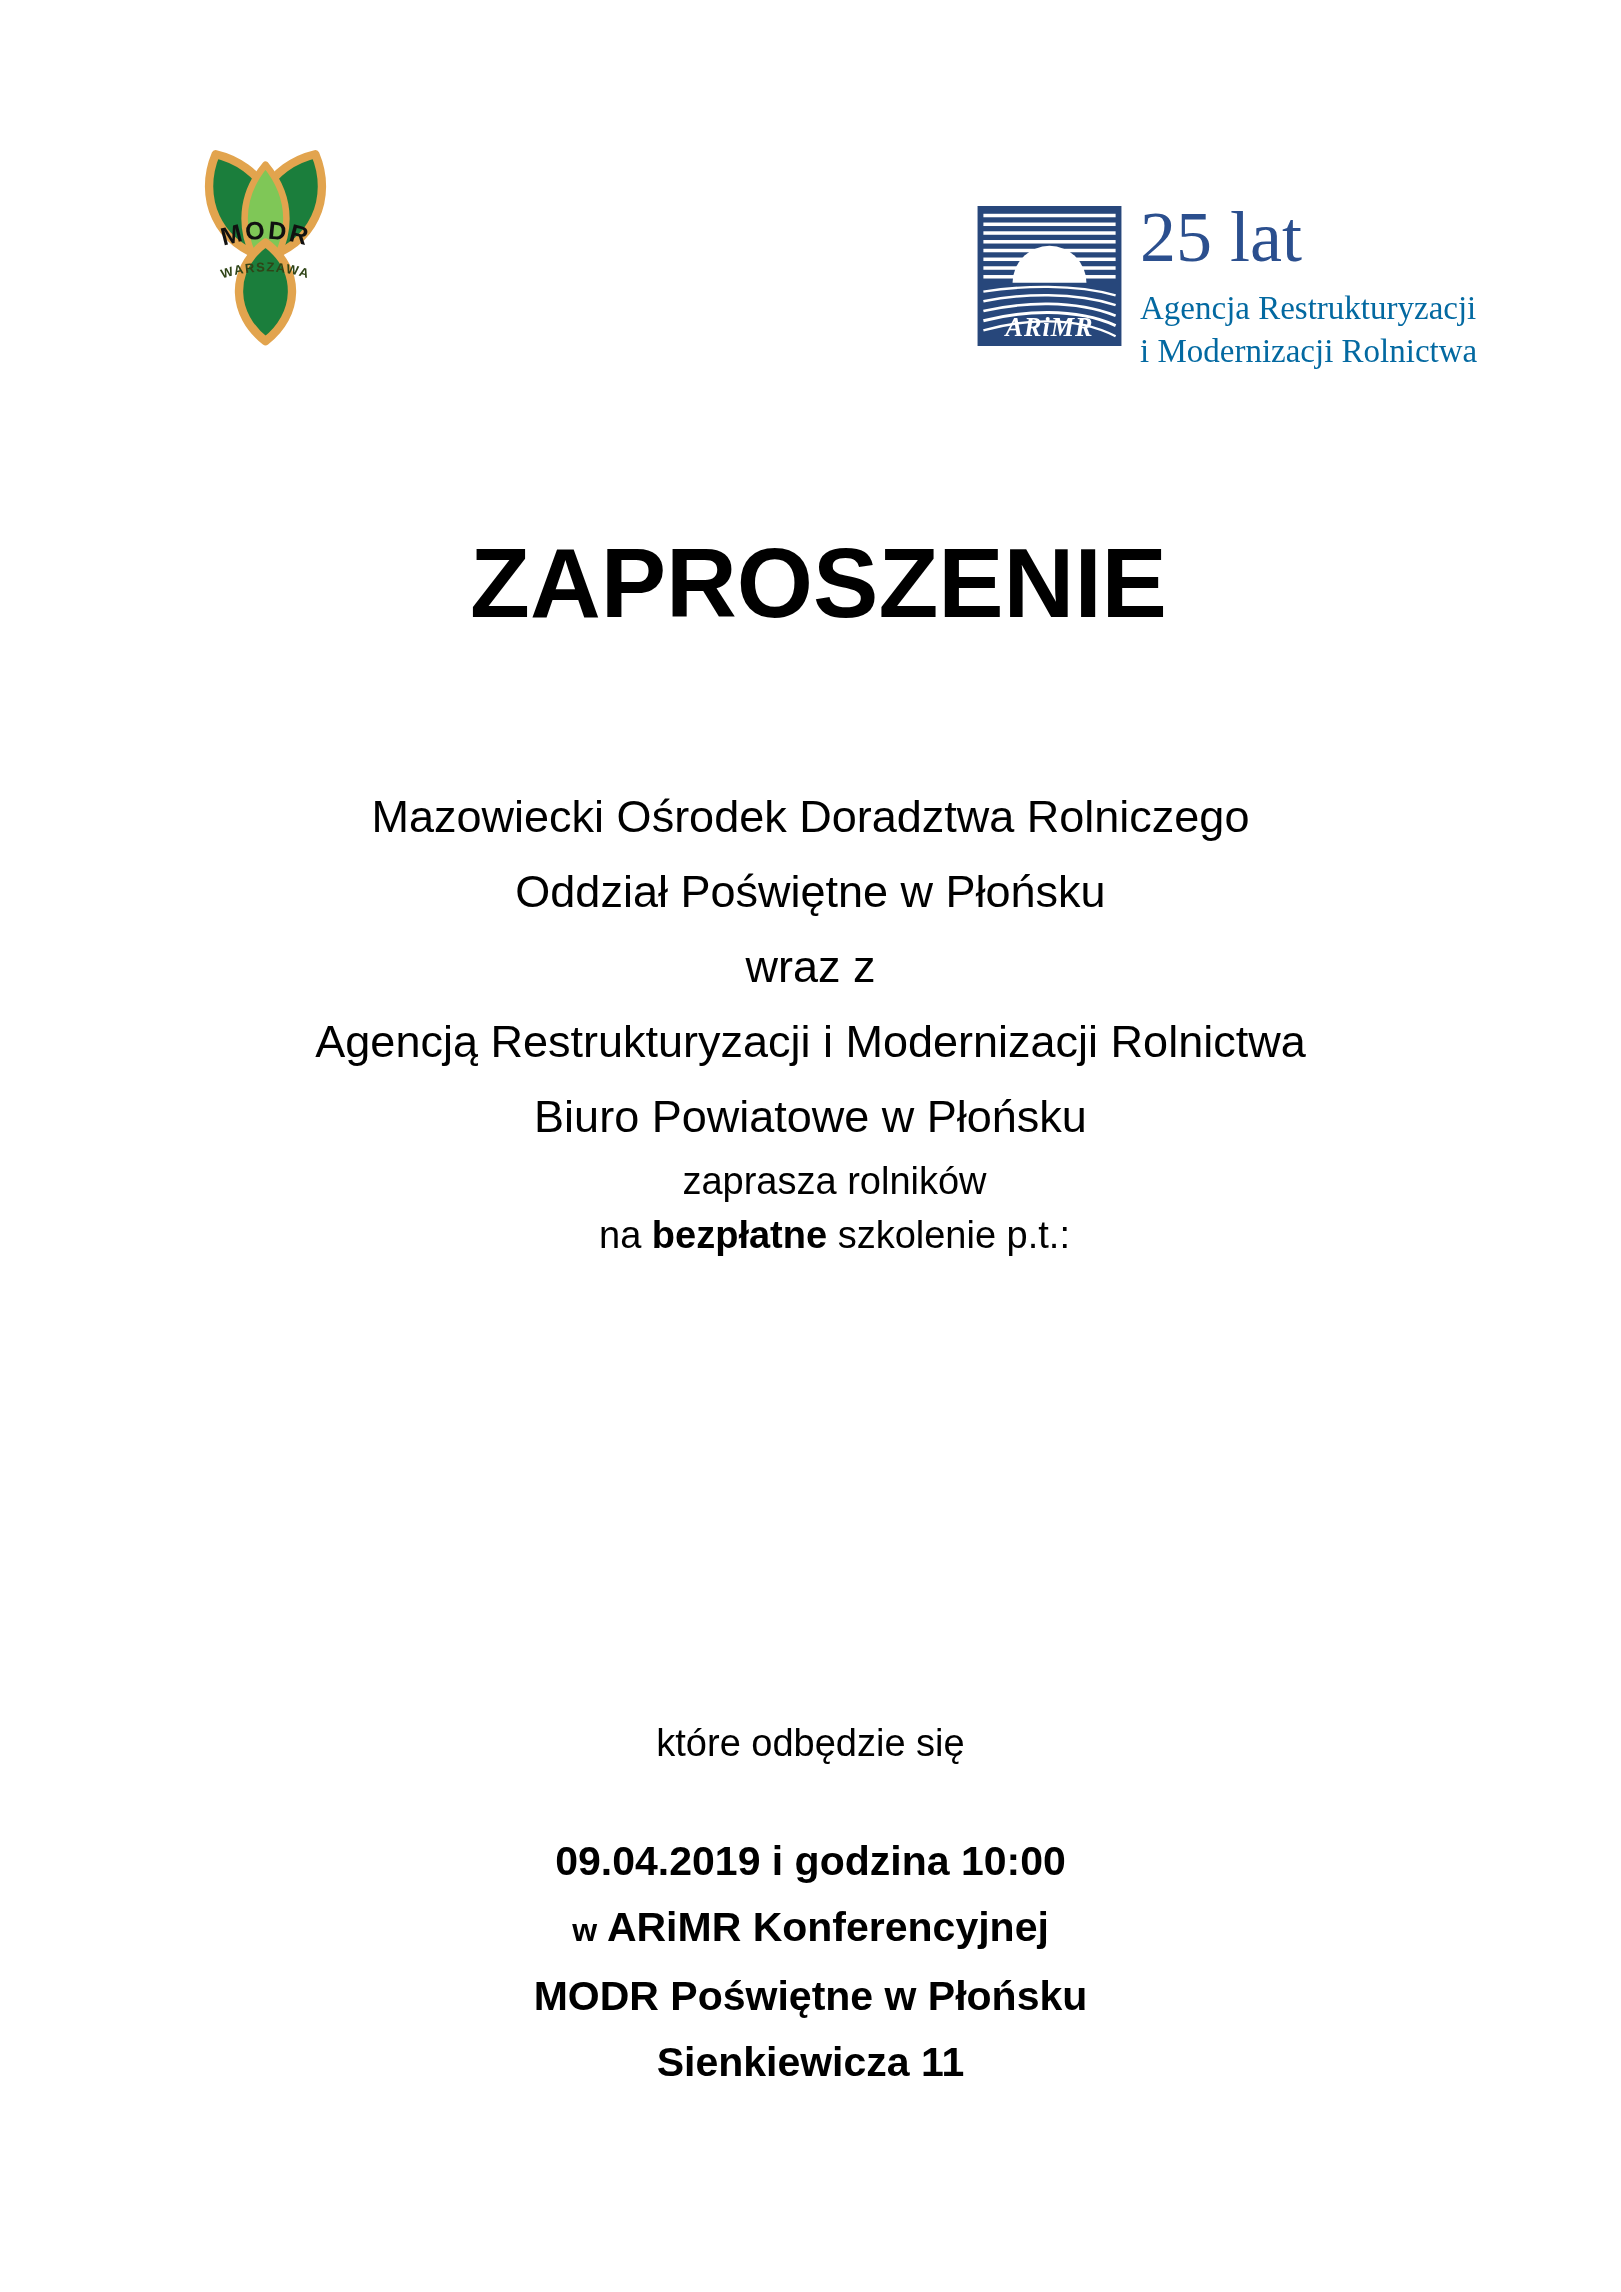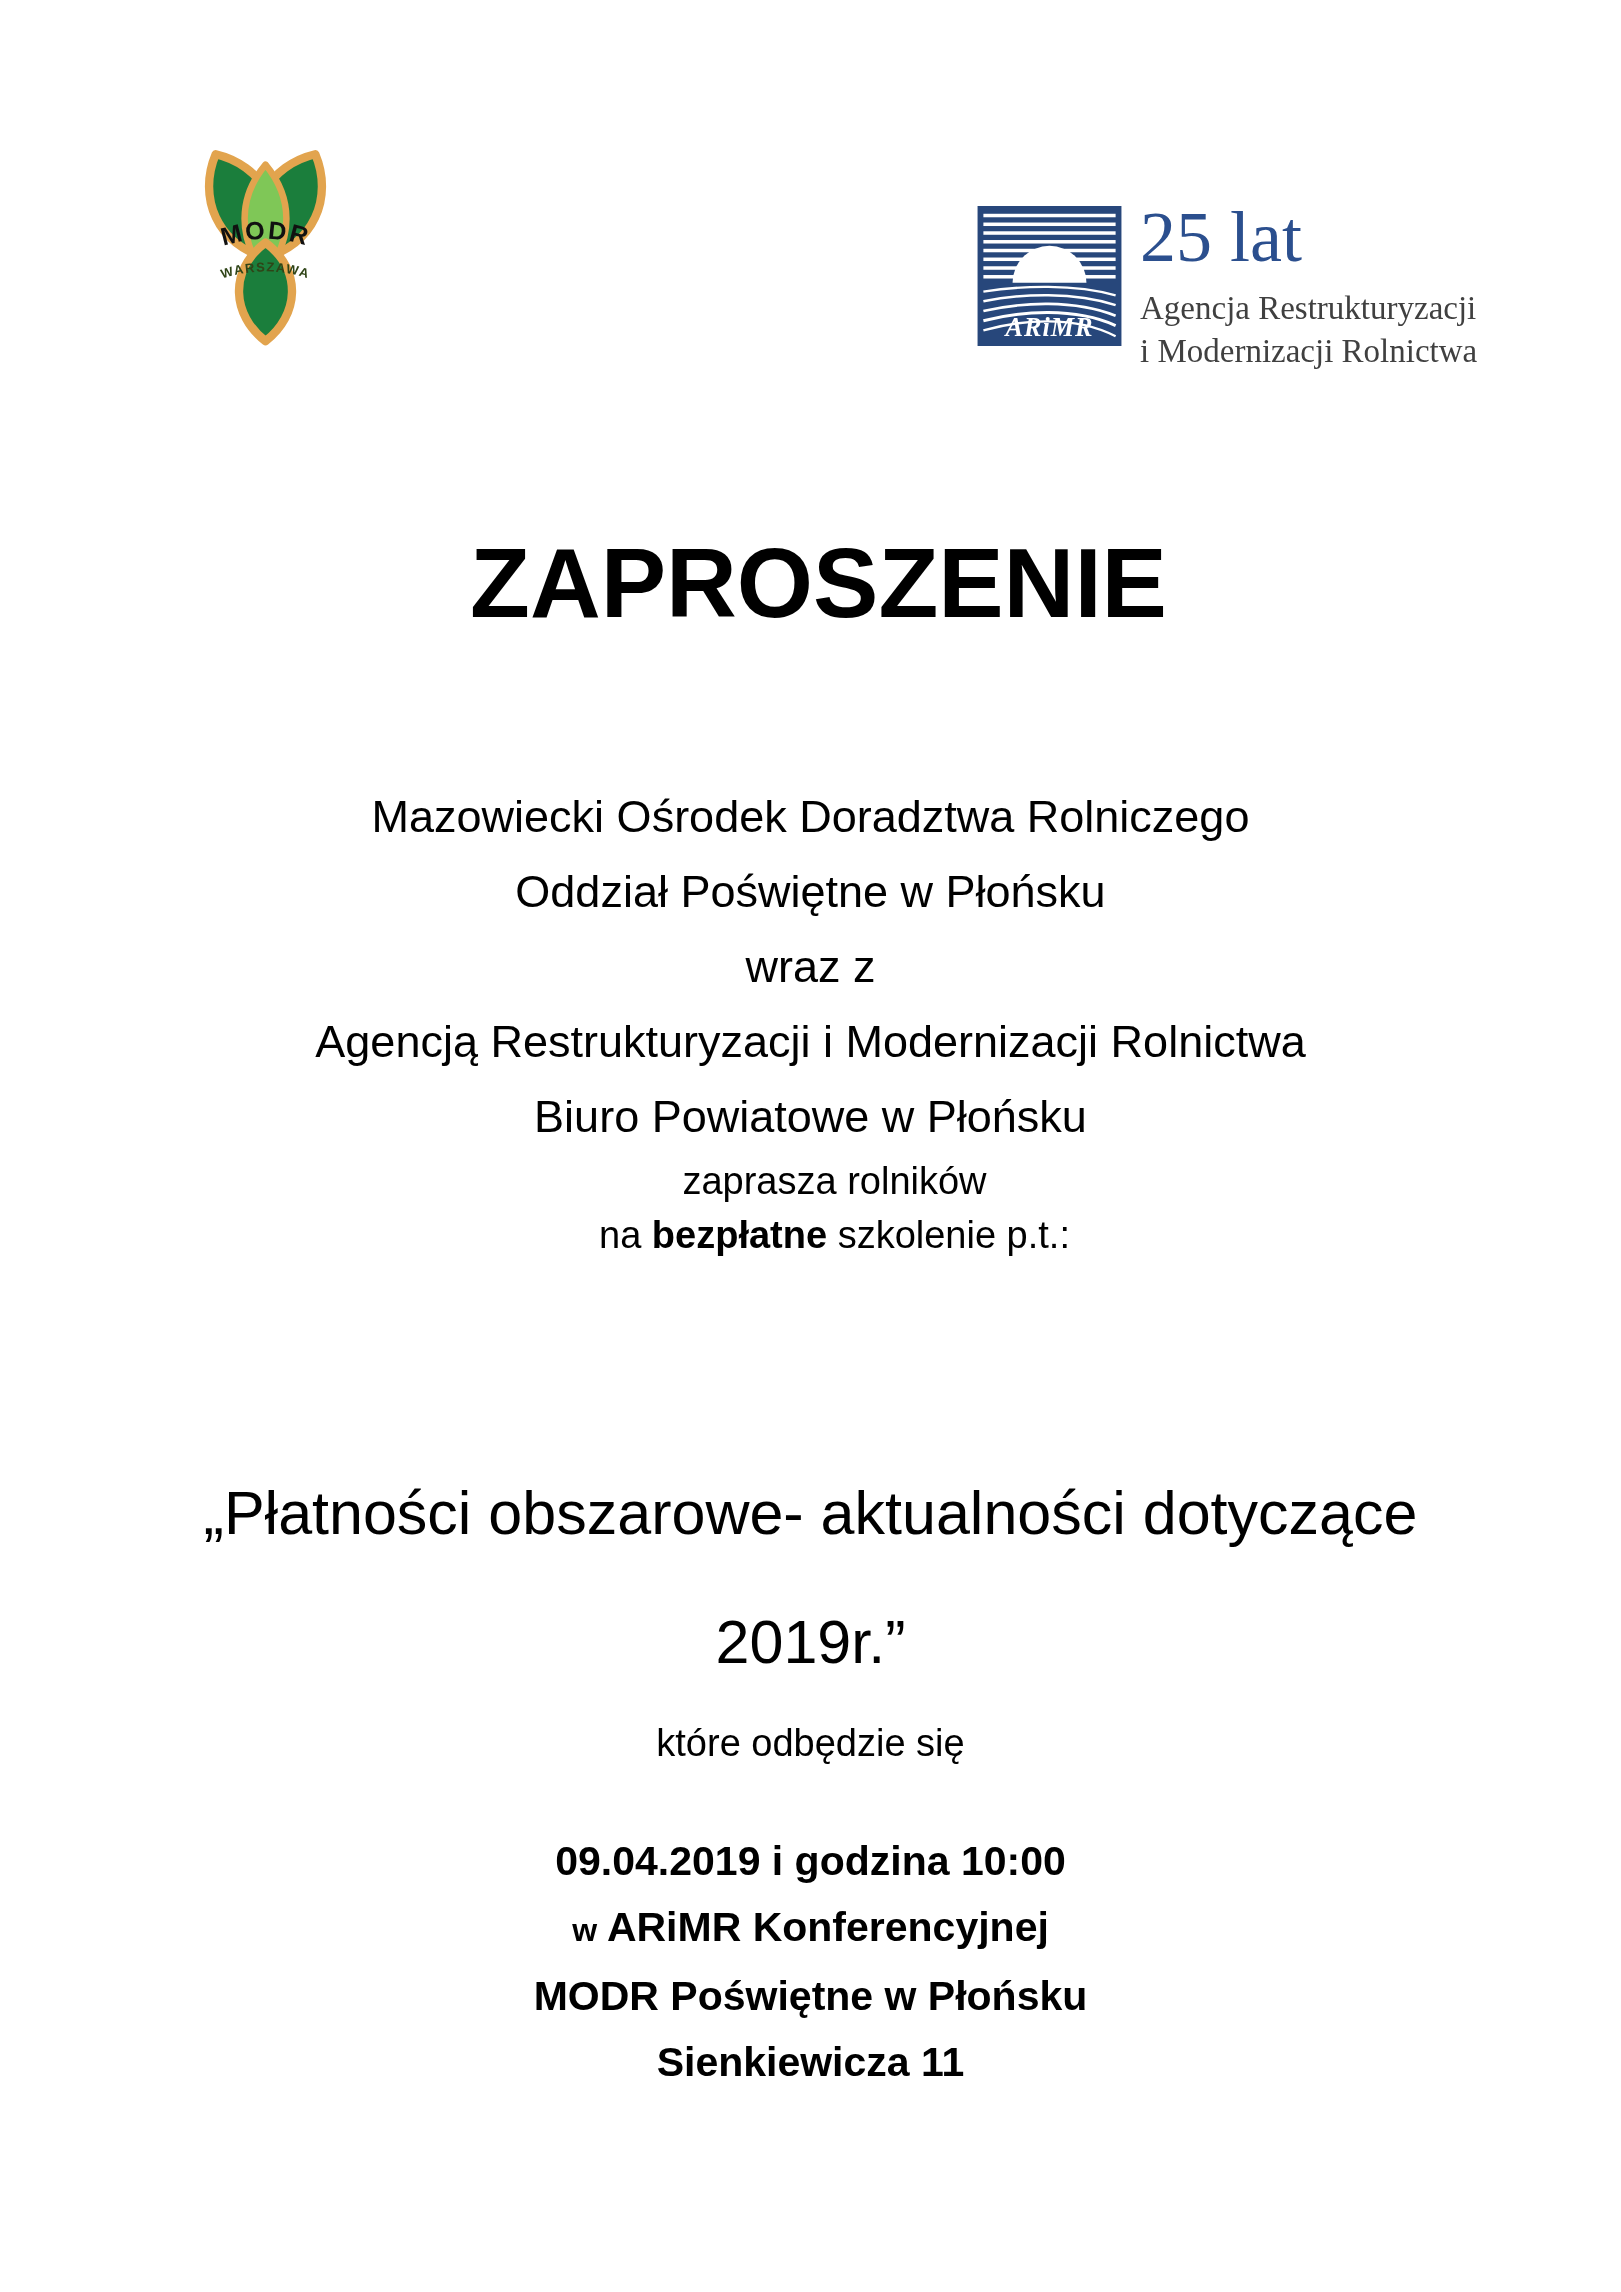--- a/index.html
+++ b/index.html
@@ -13,21 +13,21 @@
   }
   .abs{position:absolute;}
   .centered{left:0;width:1621px;text-align:center;}
 
   
   .modr-logo{left:154px;top:142px;width:223px;height:205px;}
   .arimr-mark{left:977px;top:206px;width:145px;height:140px;}
   .arimr-25{left:1140px;top:191px;font-family:"Liberation Serif",serif;
              font-size:72px;line-height:93px;color:#2B4F8E;white-space:nowrap;}
   .arimr-name{left:1140px;top:287px;font-family:"Liberation Serif",serif;
-              font-size:33px;line-height:43px;color:#404040;white-space:nowrap;}
+              font-size:33px;line-height:43px;color:#0369a1;white-space:nowrap;}
 
   
   .doc-title{top:534px;font-size:98px;line-height:98px;font-weight:700;margin-left:8px;}
   .intro{top:779px;font-size:45px;line-height:75px;}
   .invite{top:1154px;font-size:38px;line-height:54px;margin-left:24px;}
   .invite b{font-weight:700;}
   .topic{top:1449px;font-size:61px;line-height:129px;}
   .schedule-intro{top:1720px;font-size:38px;line-height:46px;}
   .details{top:1828px;font-size:41px;line-height:66px;font-weight:700;}
   .details .small-w{font-size:32px;}
@@ -93,24 +93,20 @@
     <div>wraz z</div>
     <div>Agencją Restrukturyzacji i Modernizacji Rolnictwa</div>
     <div>Biuro Powiatowe w Płońsku</div>
   </div>
 
   <div class="abs centered invite">
     <div>zaprasza rolników</div>
     <div><span>na </span><b>bezpłatne</b><span> szkolenie p.t.:</span></div>
   </div>
 
-  <div class="abs centered topic">
-    <div>„Płatności obszarowe- aktualności dotyczące</div>
-    <div>2019r.”</div>
-  </div>
 
   <div class="abs centered schedule-intro">które odbędzie się</div>
 
   <div class="abs centered details">
     <div>09.04.2019 i godzina 10:00</div>
     <div><span class="small-w">w</span><span> ARiMR Konferencyjnej</span></div>
     <div>MODR Poświętne w Płońsku</div>
     <div>Sienkiewicza 11</div>
   </div>
 

